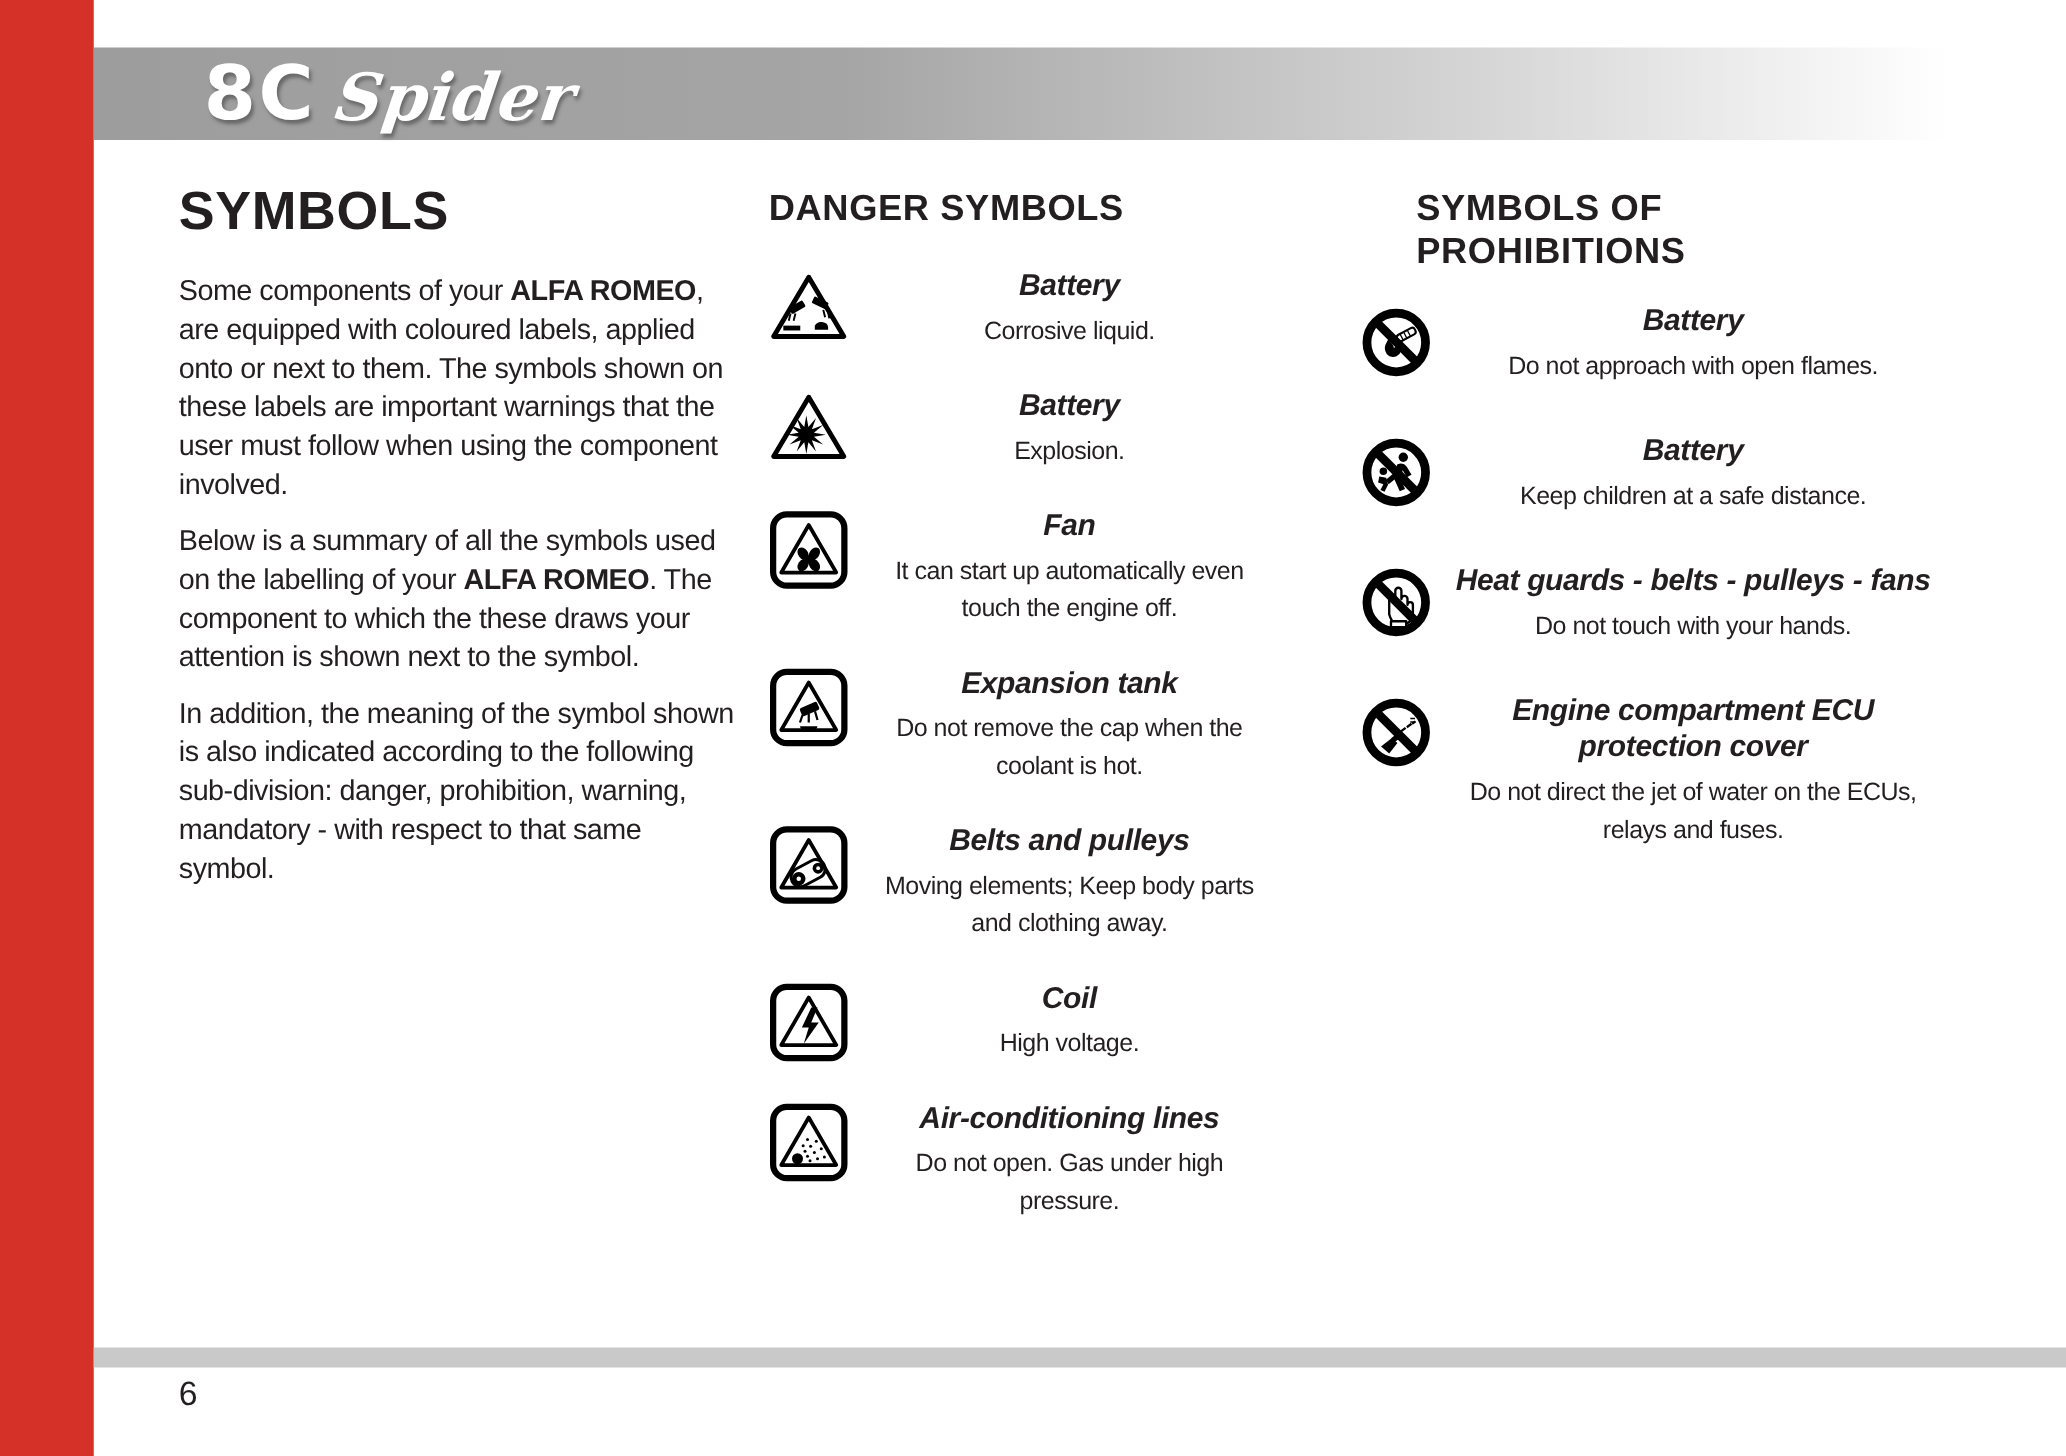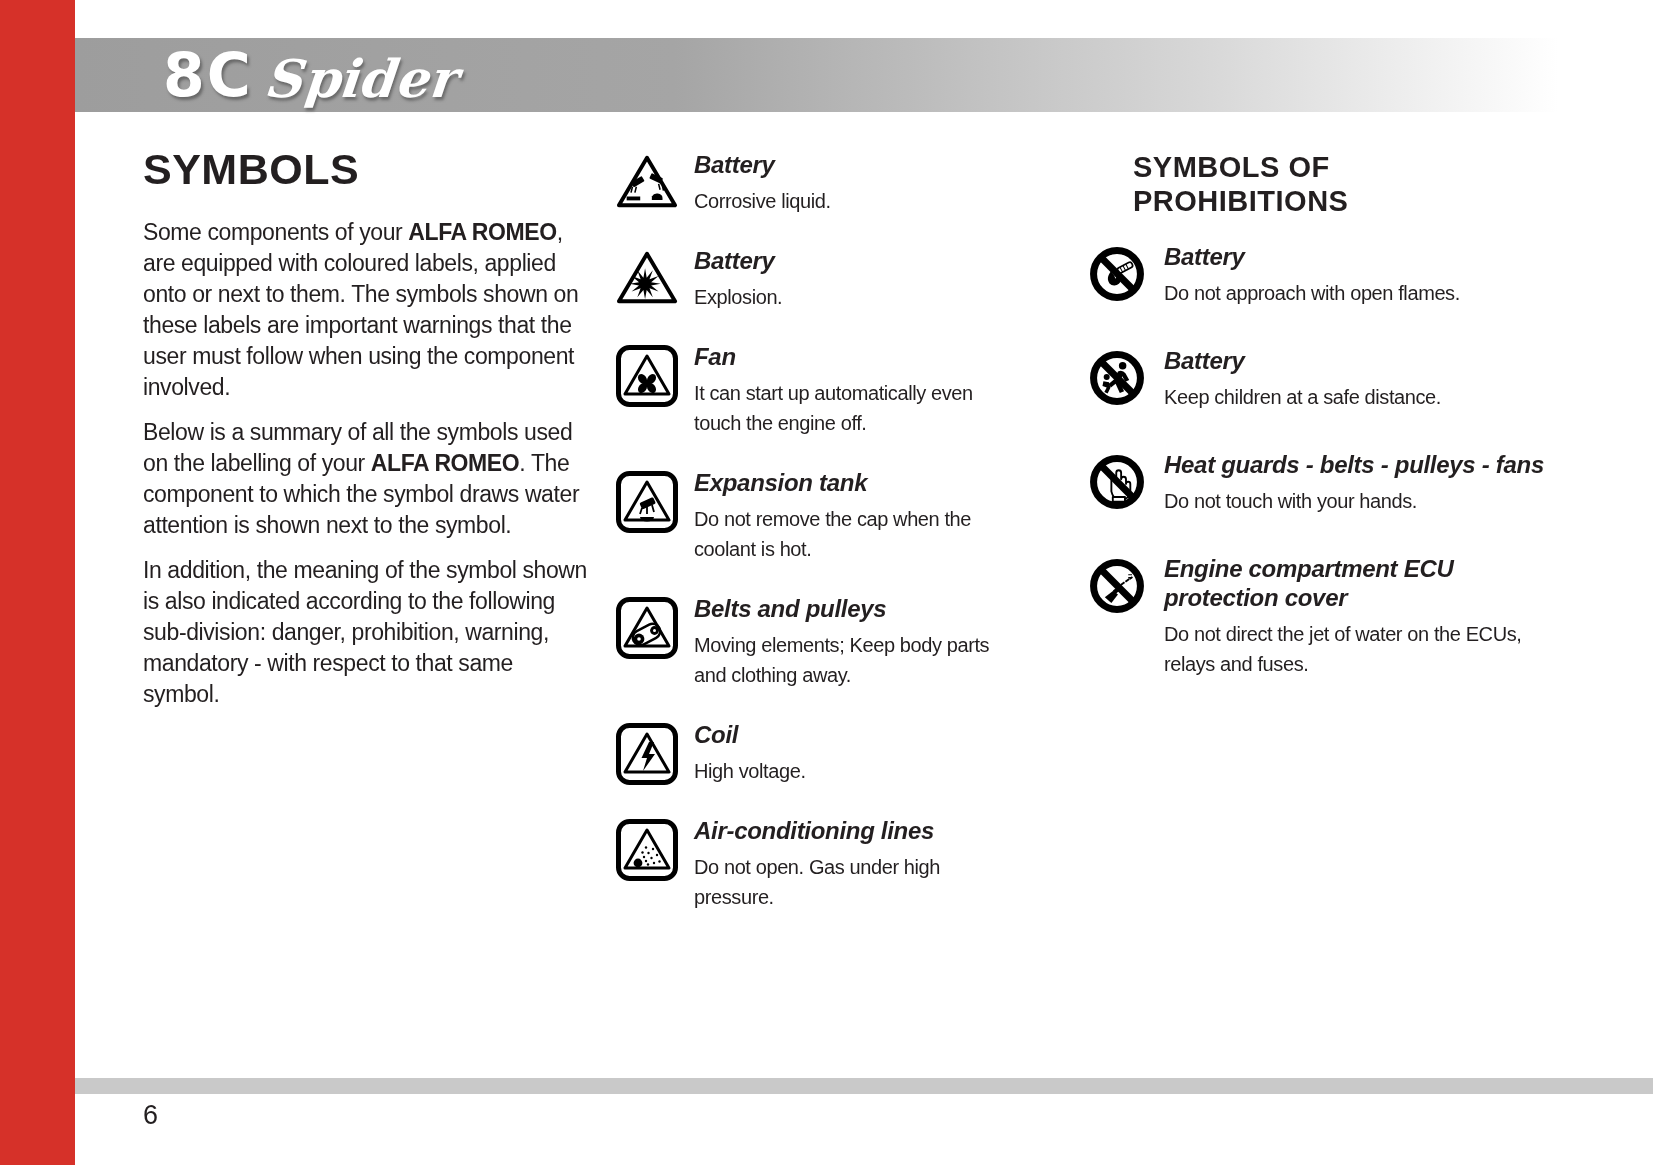--- a/index.html
+++ b/index.html
@@ -34,21 +34,21 @@
   }
   h2.sec-title {
     margin:0 0 30px 0; font-size:29px; line-height:34px; font-weight:bold; letter-spacing:.5px;
     white-space:pre-line;
   }
   .col-prohibit h2.sec-title { margin-bottom:24px;margin-left:48px; }
 
   .para { font-size:23px; line-height:31px; letter-spacing:-0.4px; margin:0 0 14px 0; }
   .para b { font-weight:bold; }
 
-  .sym-item { display:flex; gap:15px; margin-bottom:30px; align-items:flex-start; }
+  .sym-item { display:flex; gap:15px; margin-bottom:30px; align-items:flex-start;text-align:center; }
   .col-prohibit .sym-item { margin-bottom:38px; }
   .icn { flex:0 0 64px; width:64px; display:flex; justify-content:center; padding-top:2px; }
   .itxt { flex:1; }
   .ititle { font-size:24px; line-height:29px; font-weight:bold; font-style:italic; letter-spacing:-0.3px; margin-bottom:7px; }
   .idesc { font-size:20px; line-height:30px; letter-spacing:-0.4px; }
 
   .footer-bar { position:absolute; left:75px; top:1078px; width:1578px; height:16px; background:#c9c9c9; }
   .page-number { position:absolute; left:143px; top:1100px; font-size:27px; }
   svg { display:block; }
 </style>
@@ -60,25 +60,26 @@
 <div class="header-bar">
   <div class="logo">
     <span class="logo-8c">8C</span>
     <span class="logo-spider">Spider</span>
   </div>
 </div>
 
 <div class="col col-intro">
   <h1 class="page-title">SYMBOLS</h1>
   <p class="para"><span>Some components of your </span><b>ALFA ROMEO</b><span>, are equipped with coloured labels, applied onto or next to them. The symbols shown on these labels are important warnings that the user must follow when using the component involved.</span></p>
-  <p class="para"><span>Below is a summary of all the symbols used on the labelling of your </span><b>ALFA ROMEO</b><span>. The component to which the symbol draws water attention is shown next to the symbol.</span></p>
+  <p class="para"><span>Below is a summary of all the symbols used on the labelling of your </span><b>ALFA ROMEO</b><span>. The component to which the these draws your attention is shown next to the symbol.</span></p>
   <p class="para">In addition, the meaning of the symbol shown is also indicated according to the following sub-division: danger, prohibition, warning, mandatory - with respect to that same symbol.</p>
 </div>
 
 <div class="col col-danger">
+  <h2 class="sec-title">DANGER SYMBOLS</h2>
 
   <div class="sym-item">
     <span class="icn">
       <svg width="62" height="58" viewBox="0 0 64 58">
         <path d="M32 5 L61 54 L3 54 Z" fill="#fff" stroke="#000" stroke-width="4" stroke-linejoin="round"></path>
         <rect x="16" y="27" width="13" height="6" rx="1" transform="rotate(-30 22 30)" fill="#000"></rect>
         <rect x="35" y="23" width="13" height="6" rx="1" transform="rotate(25 41 26)" fill="#000"></rect>
         <path d="M17 35 l-1.5 6 M21 35 l-1.5 6 M44 32 l1.5 6 M48 34 l1 5" stroke="#000" stroke-width="1.6"></path>
         <rect x="11" y="45" width="14" height="4" fill="#000"></rect>
         <path d="M37 45 q2 -3.5 6 -3 q5 .8 5 4.5 l0 2 -11 0 z" fill="#000"></path>

